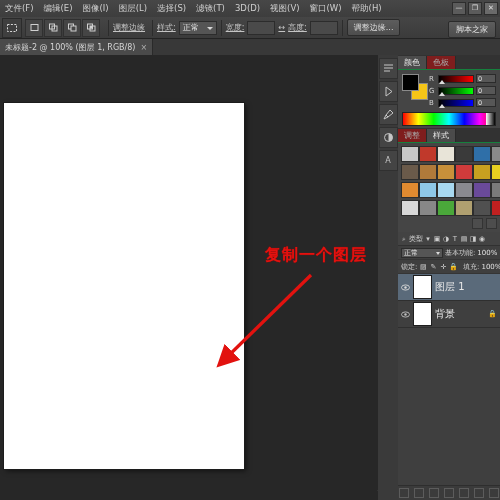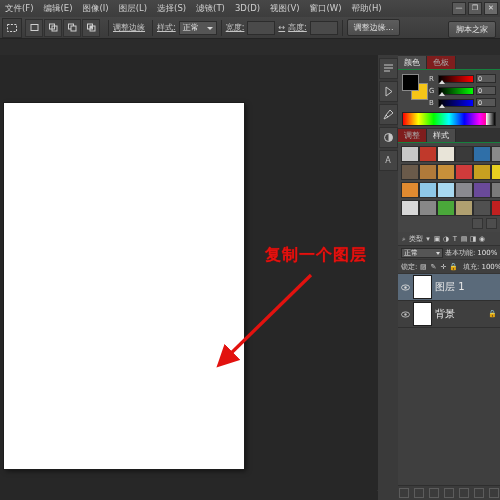--- a/index.html
+++ b/index.html
@@ -313,20 +313,26 @@
     <div class="opt-field"></div>
     <div class="opt-label" style="margin:0 3px;">↔</div>
     <div class="opt-label">高度:</div>
     <div class="opt-field"></div>
     <div class="opt-sep"></div>
     <div class="opt-btn">调整边缘...</div>
 
     <div class="ws-btn">脚本之家</div>
   </div>
 
+  <div class="tabbar">
+    <div class="doctab">
+      <span>未标题-2 @ 100% (图层 1, RGB/8)</span>
+      <span class="x">×</span>
+    </div>
+  </div>
 
   <div class="stage">
     <div class="canvas-doc"></div>
 
     <div class="annot-text">复制一个图层</div>
 
     <svg class="arrow-svg" width="115" height="105" viewBox="0 0 115 105">
       <defs>
         <marker id="ah" markerWidth="7" markerHeight="7" refX="5" refY="3.5" orient="auto">
           <polygon points="0,0 7,3.5 0,7" fill="#e2120f"></polygon>

